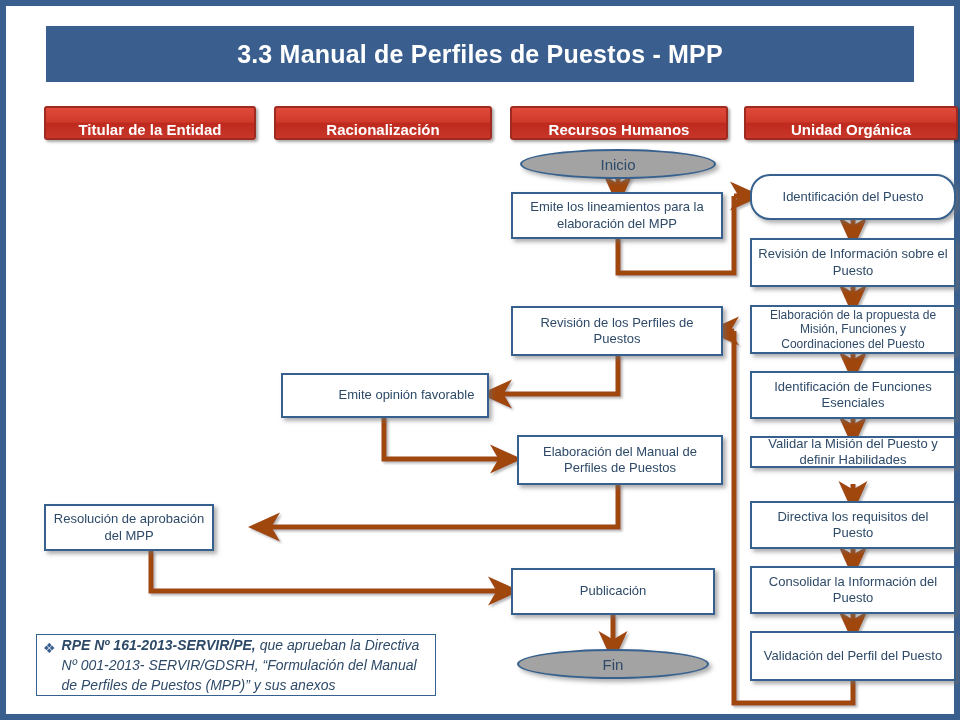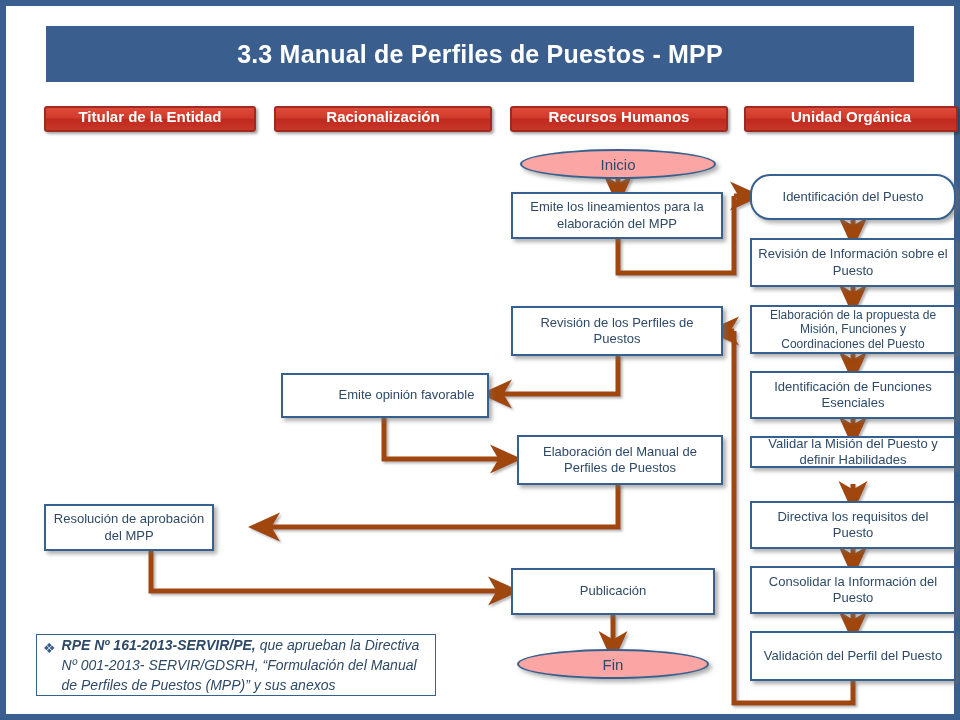--- a/index.html
+++ b/index.html
@@ -21,26 +21,26 @@
     position:absolute;left:40px;top:20px;width:868px;height:56px;
     background:#3A5F8F;
     display:flex;align-items:center;justify-content:center;
   }
   #title-banner .txt{
     color:#ffffff;font-size:25px;font-weight:bold;letter-spacing:.2px;
     white-space:nowrap;
   }
   
   .colhead{
-    position:absolute;height:26px;
+    position:absolute;height:34px;
     border:2px solid #9E2A20;
     border-radius:3px;
     background:linear-gradient(to bottom,#E04A3B 0%,#D03A2B 45%,#BE2A1D 52%,#C8362A 100%);
     box-shadow:2px 2px 3px rgba(0,0,0,.35);
-    display:flex;align-items:flex-start;justify-content:center;
+    display:flex;align-items:flex-end;justify-content:center;
     box-sizing:border-box;
   }
   .colhead span{
     color:#ffffff;font-size:15px;font-weight:bold;white-space:nowrap;
   }
   
   .box{
     position:absolute;box-sizing:border-box;
     border:2px solid #36618E;
     background:#ffffff;
@@ -50,21 +50,21 @@
     padding:1px 5px;
   }
   .box span{
     color:#2E4A68;font-size:13px;line-height:1.25;
   }
   .box.small span{font-size:12px;line-height:1.18;}
   
   .term{
     position:absolute;box-sizing:border-box;
     border:2px solid #36618E;
-    background:#fca5a5;
+    background:#a3a3a3;
     border-radius:50%/50%;
     box-shadow:3px 3px 4px rgba(110,110,110,.55);
     display:flex;align-items:center;justify-content:center;
   }
   .term span{color:#2E4A68;font-size:15px;}
   
   #note-box{
     position:absolute;left:30px;top:628px;width:400px;height:62px;
     box-sizing:border-box;
     border:1px solid #36618E;background:#ffffff;

